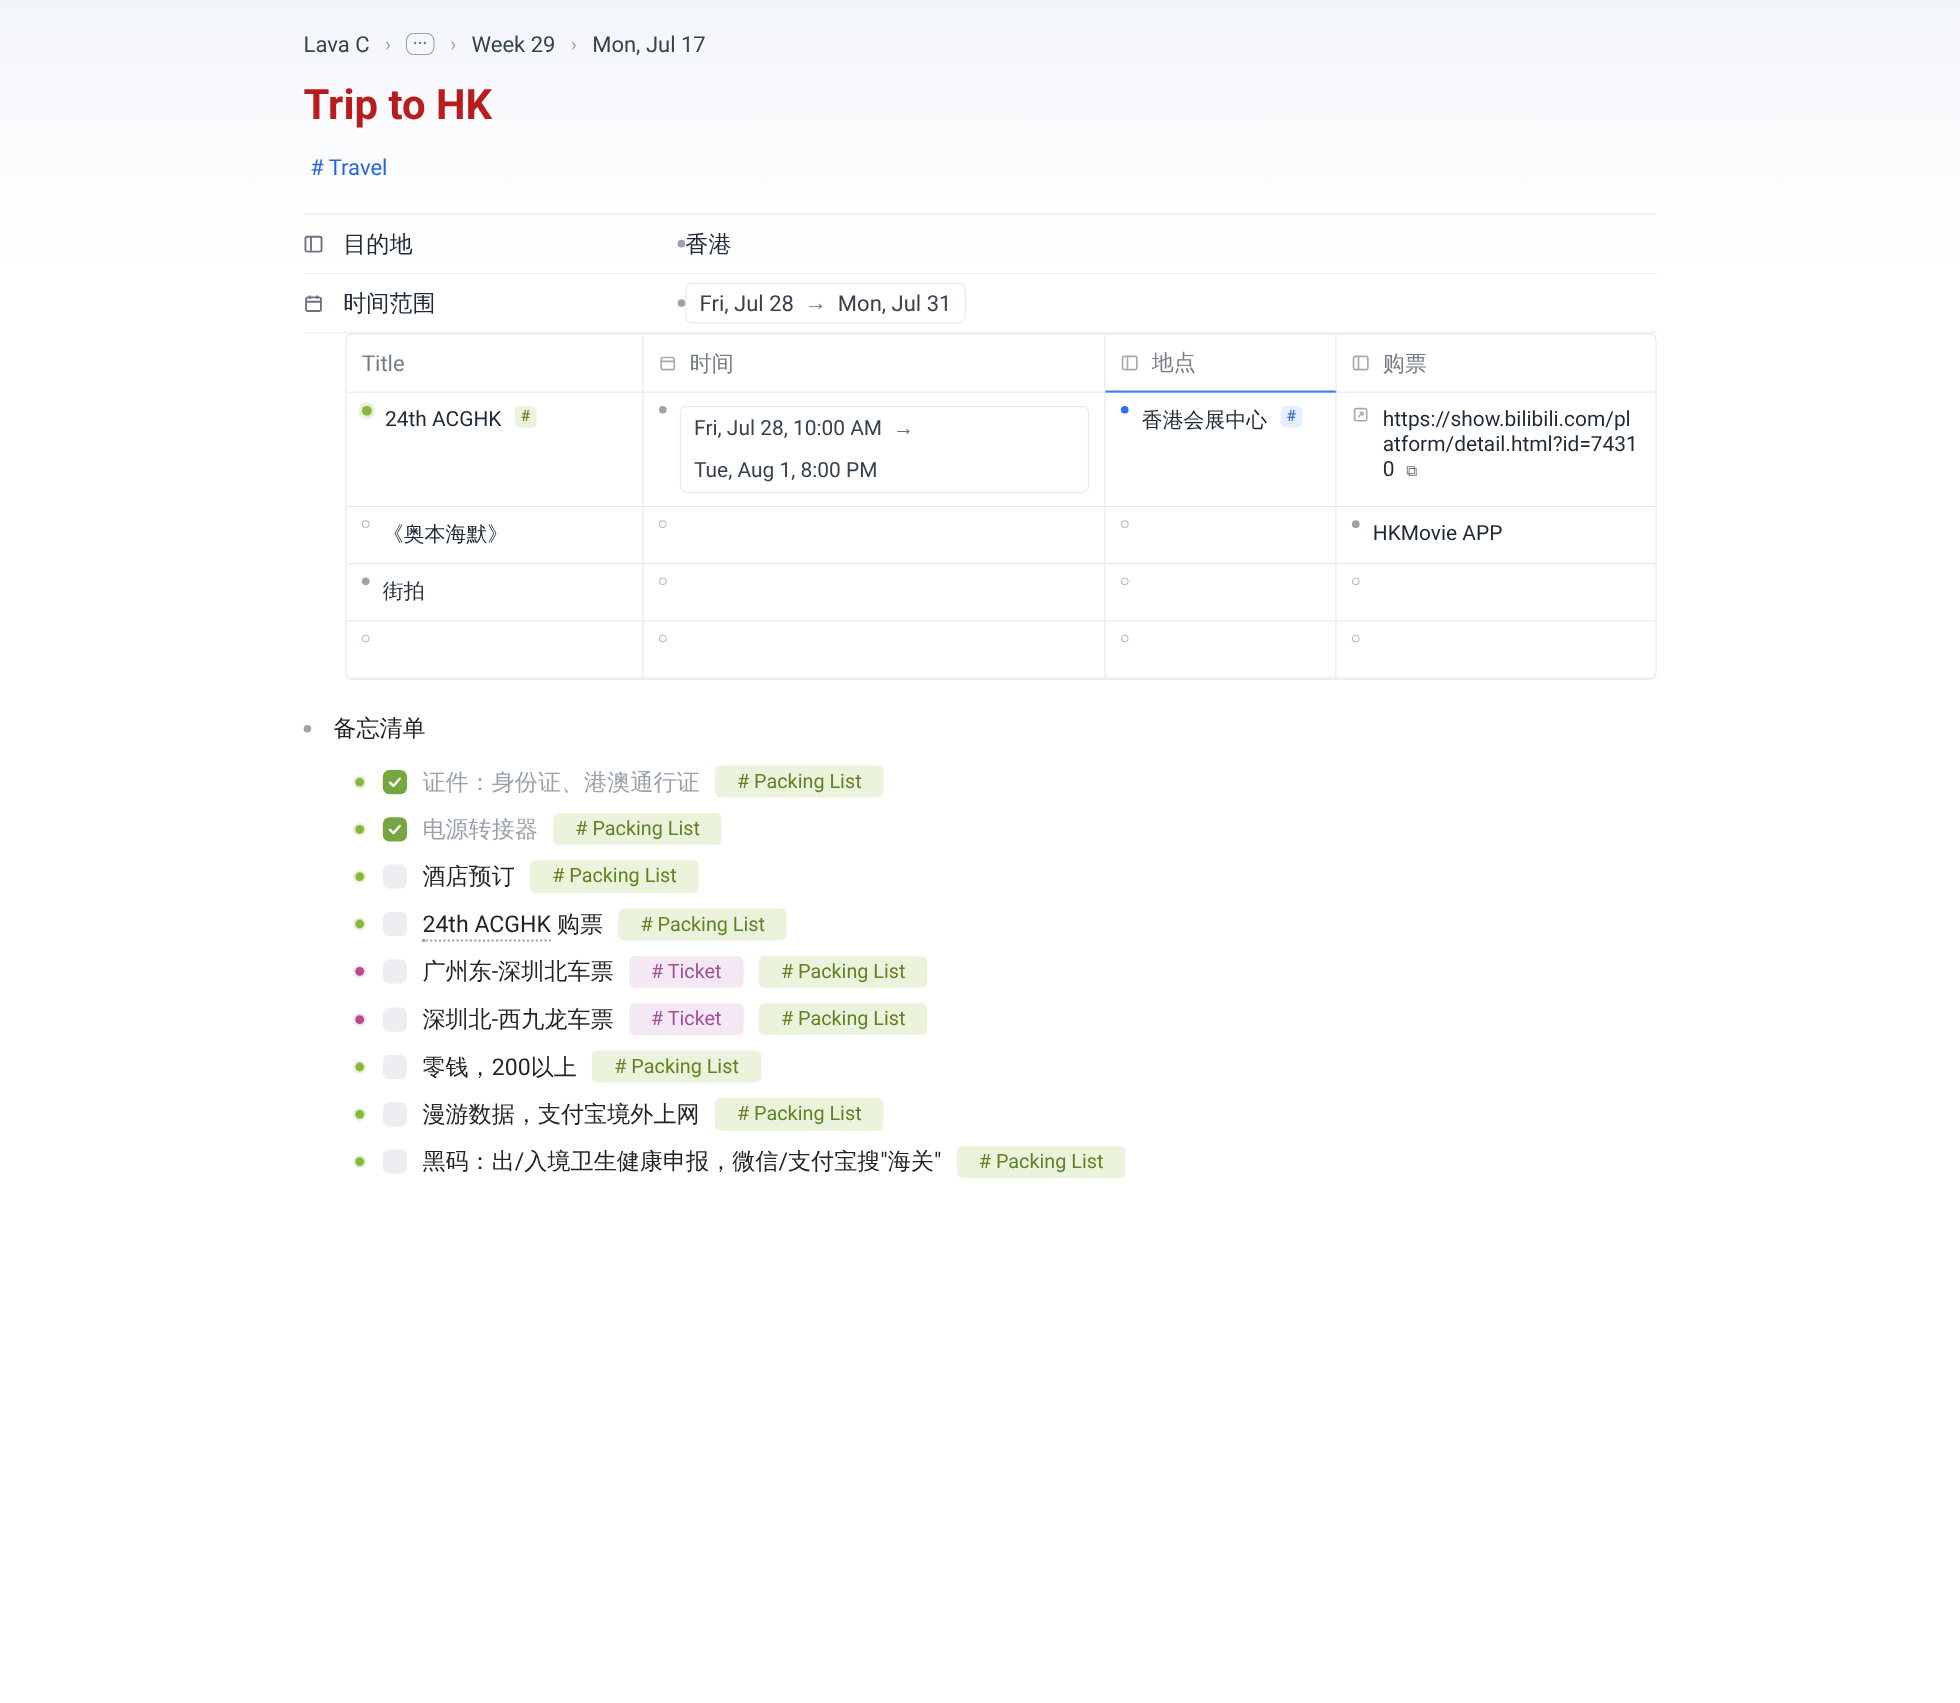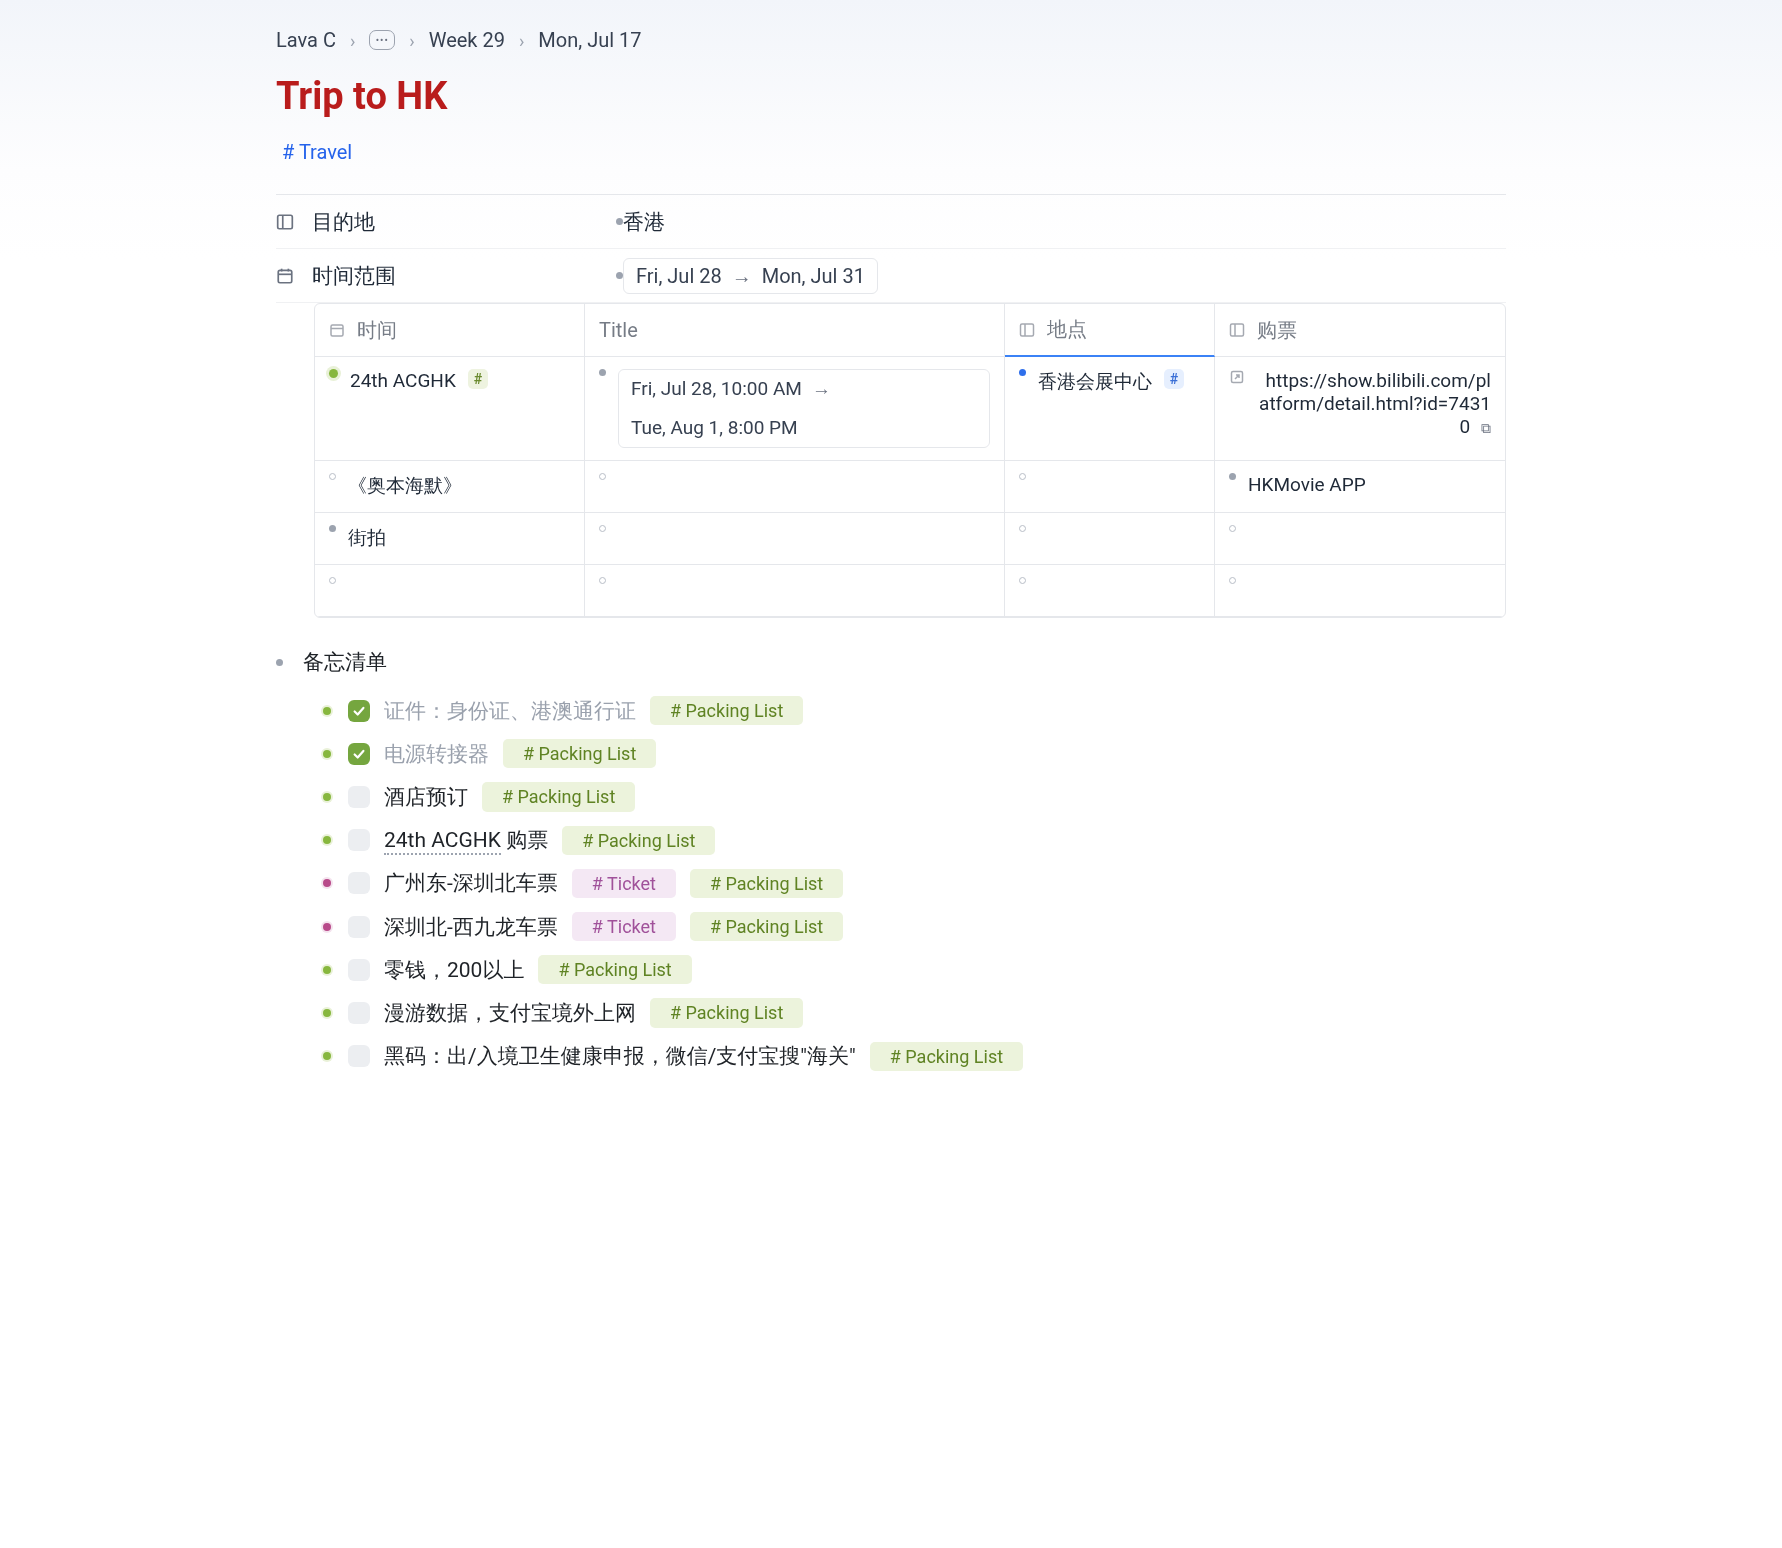--- a/index.html
+++ b/index.html
@@ -98,21 +98,21 @@
   .tbl > div {
     border-right:1px solid #e5e7eb; border-bottom:1px solid #e5e7eb;
     padding: 12px 14px; min-height: 52px;
     display:flex; align-items:flex-start; gap:12px;
   }
   .tbl > div:nth-child(4n) { border-right:none; }
   .tbl .th { color:#767c86; font-size:20px; align-items:center;}
   .tbl .th.active { border-bottom:2px solid #3b82f6; }
   .th-icon { color:#a5a9b1; display:inline-flex;}
   .cell-text { color:#1f2937; }
-  .link { color:#1f2937; word-break:break-all;text-align:right; }
+  .link { color:#1f2937; word-break:break-all; }
   .ext-icon { color:#6b7280; margin-left:6px; font-size:14px;}
   .hash-box {
     display:inline-flex; align-items:center; justify-content:center;
     width:20px; height:20px; border-radius:5px; background:#eef3e0; color:#6a8a2e;
     font-size:14px; font-weight:600;
   }
   .hash-blue { background:#e6effe; color:#3b6fd6; }
 
   
   .checklist { padding-left: 0; }
@@ -196,30 +196,30 @@
           <span class="arrow">→</span>
           <span>Mon, Jul 31</span>
         </span>
       </div>
     </div>
 
 
     <div class="tbl-wrap">
       <div class="tbl" id="tbl">
         <div class="th">
+          <span>Title</span>
+        </div>
+        <div class="th">
           <span class="th-icon">
             <svg width="16" height="16" viewBox="0 0 16 16" fill="none" stroke="currentColor" stroke-width="1.5">
                 <rect x="2" y="3" width="12" height="11" rx="1.5"></rect>
                 <line x1="2" y1="6.5" x2="14" y2="6.5"></line>
               </svg>
           </span>
           <span>时间</span>
-        </div>
-        <div class="th">
-          <span>Title</span>
         </div>
         <div class="th active">
           <span class="th-icon">
             <svg width="16" height="16" viewBox="0 0 16 16" fill="none" stroke="currentColor" stroke-width="1.5">
                 <rect x="1.5" y="2" width="13" height="12" rx="1.5"></rect>
                 <line x1="6" y1="2" x2="6" y2="14"></line>
               </svg>
           </span>
           <span>地点</span>
         </div>

